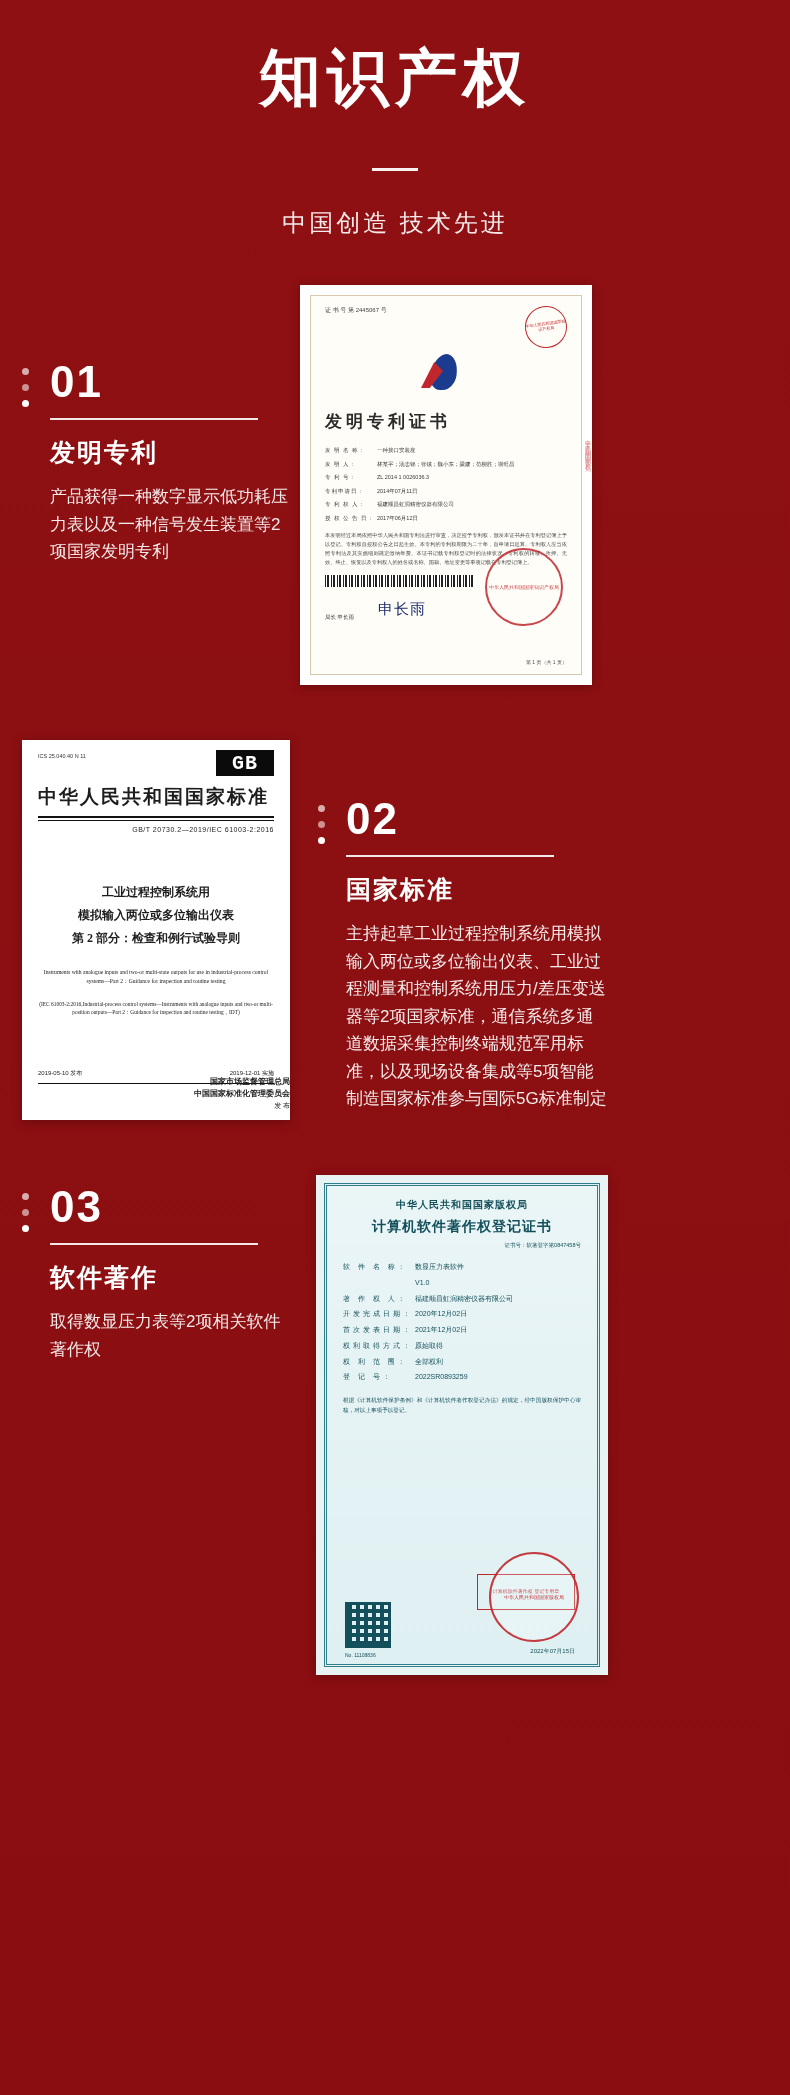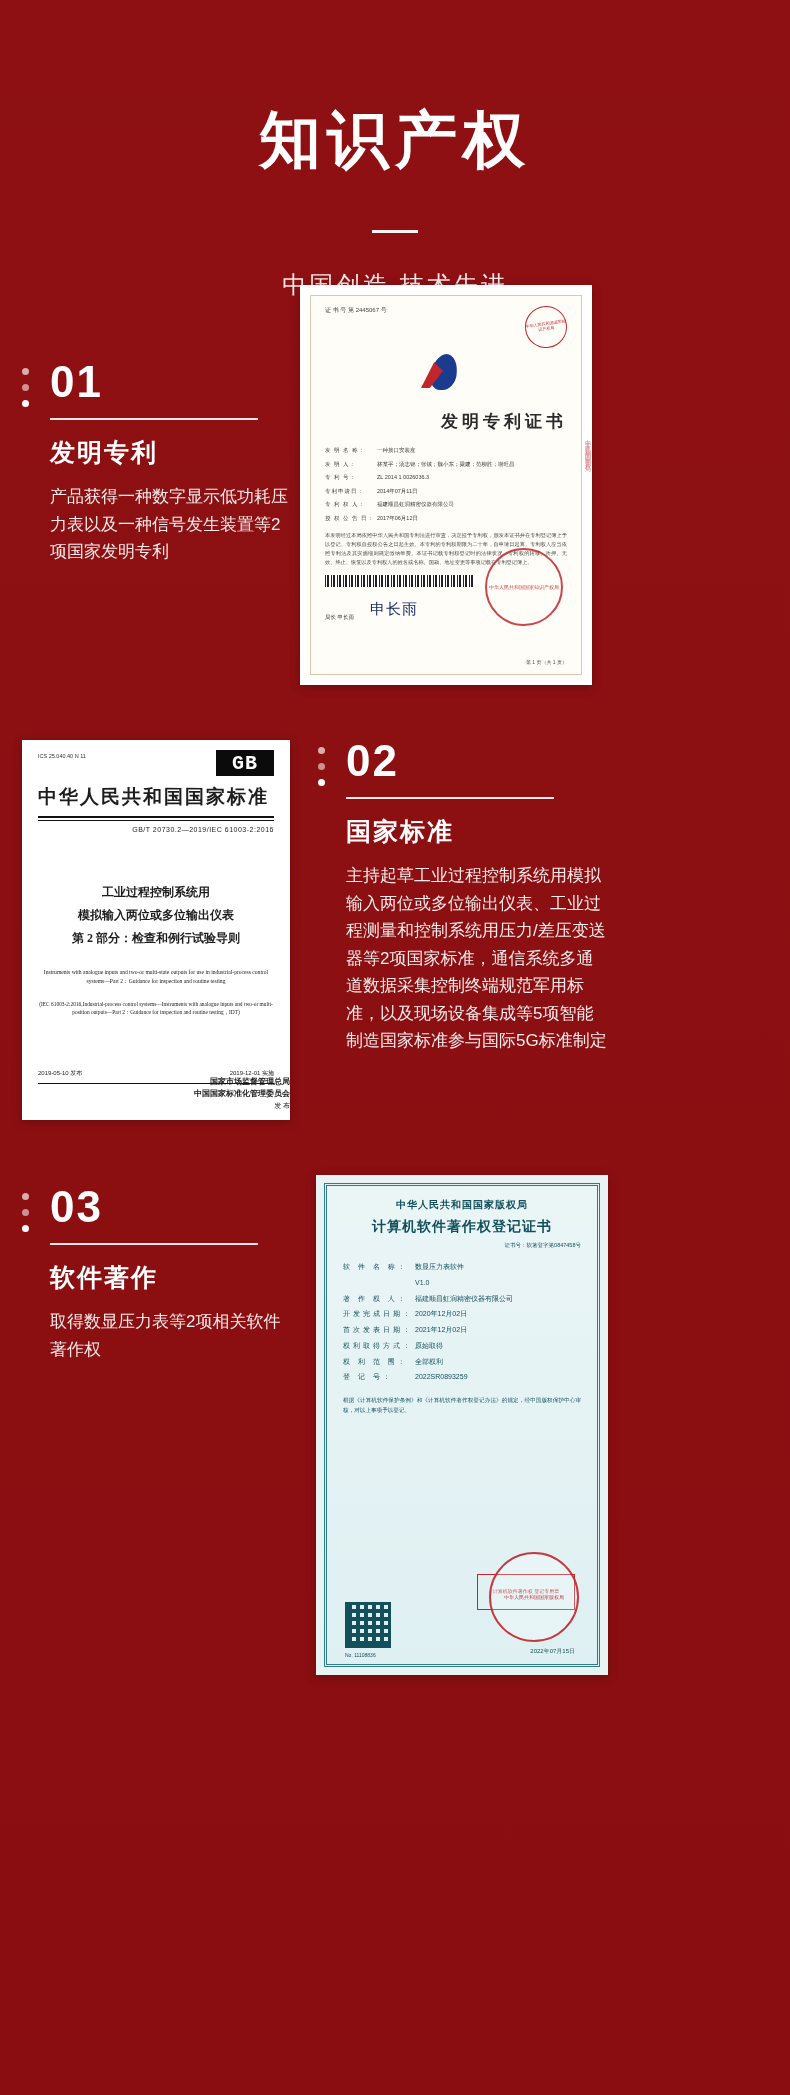--- a/index.html
+++ b/index.html
@@ -13,21 +13,21 @@
   .page{
     position:relative;
     width:790px;
     height:2095px;
     background:linear-gradient(180deg,#8e1013 0%,#8c0f12 40%,#8a0e11 100%);
     overflow:hidden;
   }
 
   
   .header{
-    padding-top:106px;
+    padding-top:44px;
     text-align:center;
   }
   .header h1{
     margin:0;
     font-size:62px;
     letter-spacing:6px;
     font-weight:bold;
     line-height:1.1;
     color:#ffffff;
   }
@@ -128,30 +128,30 @@
   .c1 .logo:before{
     content:"";position:absolute;left:14px;top:2px;width:26px;height:36px;
     background:#1b3b8f;border-radius:50% 50% 45% 45%/60% 60% 40% 40%;
     transform:skewX(-8deg);
   }
   .c1 .logo:after{
     content:"";position:absolute;left:4px;top:10px;width:22px;height:26px;
     background:#c0272d;clip-path:polygon(0 100%,60% 0,100% 35%,40% 100%);
   }
   .c1 h2{
-    text-align:right;margin:14px 0 10px 0;font-size:17px;letter-spacing:4px;
+    text-align:left;margin:14px 0 10px 0;font-size:17px;letter-spacing:4px;
     font-weight:bold;color:#2b2b2b;font-family:"Liberation Serif",serif;
   }
   .c1 .fields{margin-top:4px;}
   .c1 .fields div{margin-bottom:4.5px;}
   .c1 .lbl{display:inline-block;width:52px;letter-spacing:1px;}
   .c1 .para{margin-top:8px;text-align:justify;font-size:5.2px;line-height:1.75;color:#4a4a4a;}
   .c1 .barcode{margin-top:8px;height:12px;width:150px;
     background:repeating-linear-gradient(90deg,#222 0 1px,#fff 1px 2px,#222 2px 4px,#fff 4px 6px);}
-  .c1 .sigrow{margin-top:10px;display:flex;align-items:flex-end;gap:16px;position:relative;}
+  .c1 .sigrow{margin-top:10px;display:flex;align-items:flex-end;gap:24px;position:relative;}
   .c1 .sigtxt{font-size:5.5px;line-height:1.6;}
   .c1 .sign{font-size:15px;color:#1c2c6b;font-family:"Liberation Serif",serif;letter-spacing:1px;}
   .c1 .redseal{
     position:absolute;right:4px;bottom:-4px;width:74px;height:74px;border-radius:50%;
     border:2px solid #c0272d;color:#c0272d;font-size:5px;
     display:flex;align-items:center;justify-content:center;text-align:center;
     opacity:.85;
   }
   .c1 .pgno{position:absolute;right:14px;bottom:8px;font-size:5px;color:#555;}
   .c1 .sidestamp{
@@ -269,21 +269,21 @@
         <div class="sign">申长雨</div>
         <div class="redseal">
           <span>中华人民共和国国家知识产权局</span>
         </div>
       </div>
       <div class="pgno">第 1 页（共 1 页）</div>
     </div>
     <div class="sidestamp">中华人民共和国国家知识产权局</div>
   </div>
 
-  <div class="txtcol" style="left:318px;top:739px;">
+  <div class="txtcol" style="left:318px;top:797px;">
     <div class="dots">
         <i></i>
         <i></i>
         <i></i>
       </div>
     <div class="num">02</div>
     <div class="underline"></div>
     <div class="ttl">国家标准</div>
     <div class="desc wide">主持起草工业过程控制系统用模拟输入两位或多位输出仪表、工业过程测量和控制系统用压力/差压变送器等2项国家标准，通信系统多通道数据采集控制终端规范军用标准，以及现场设备集成等5项智能制造国家标准参与国际5G标准制定</div>
   </div>

